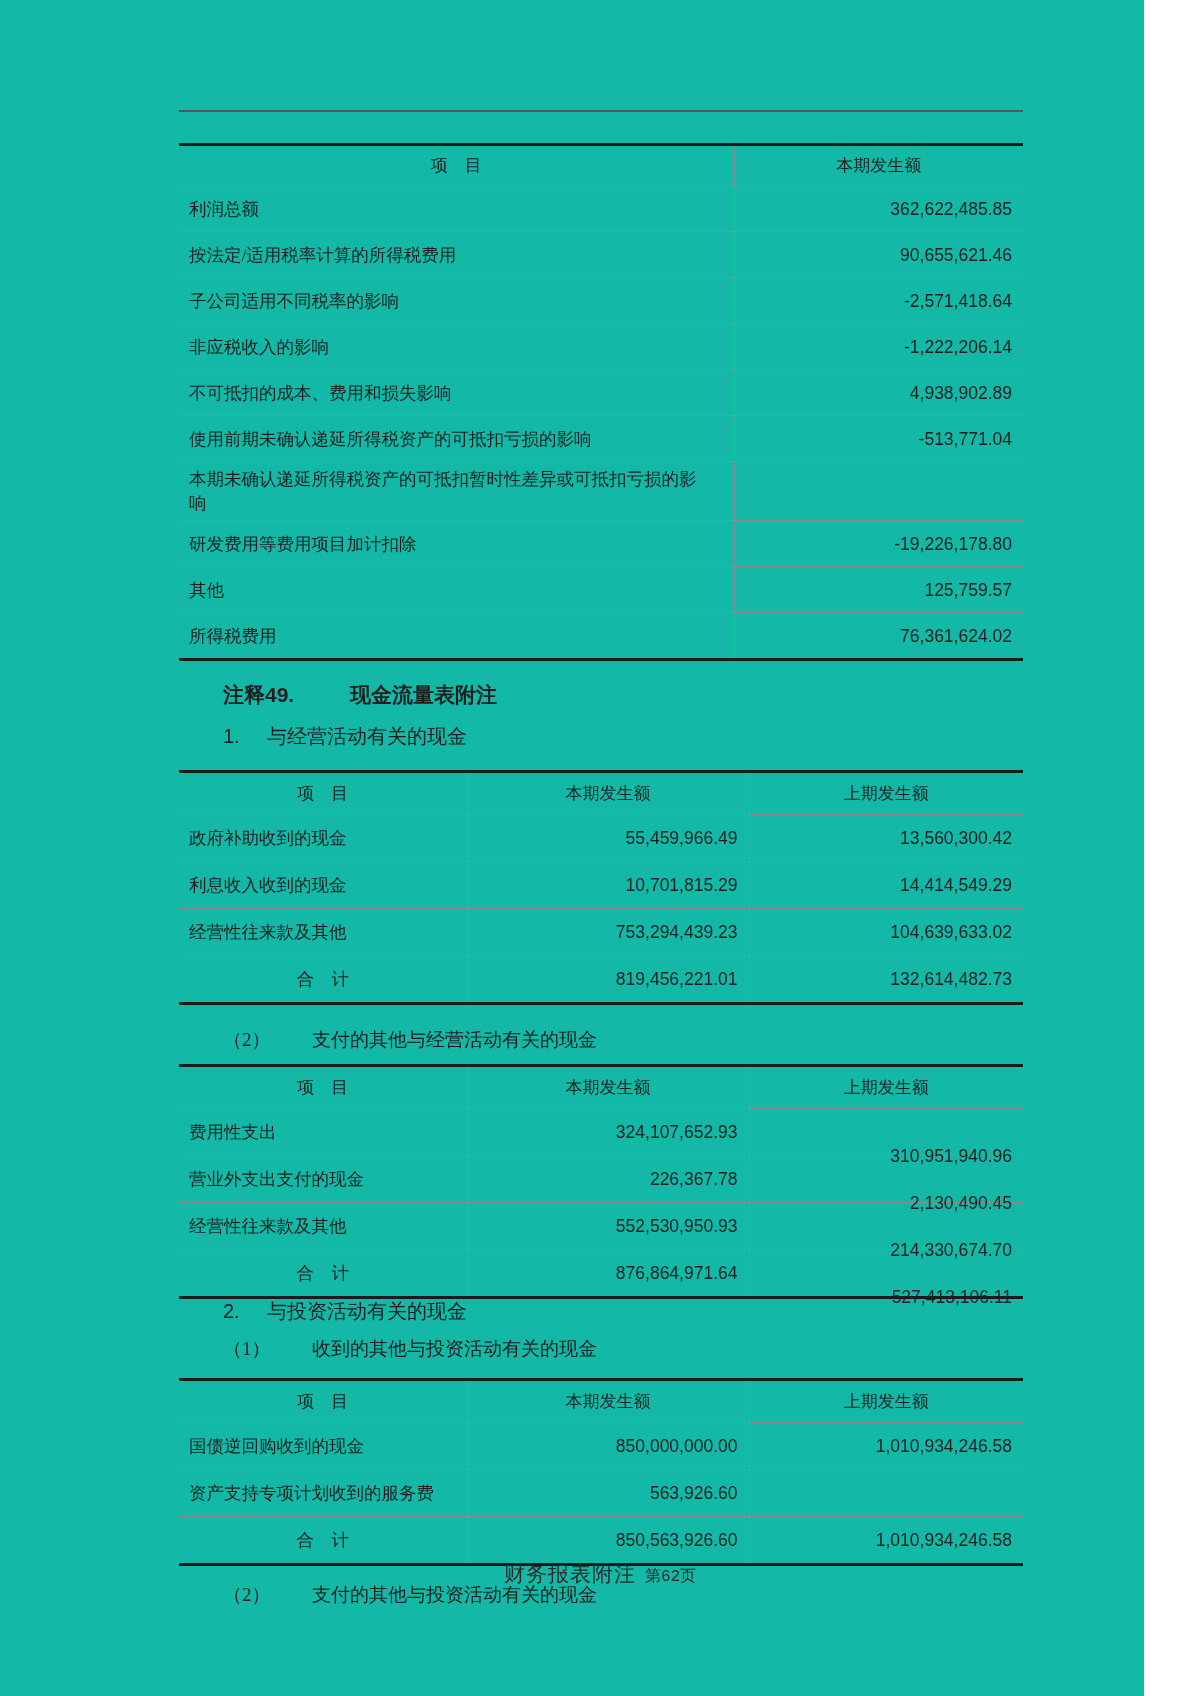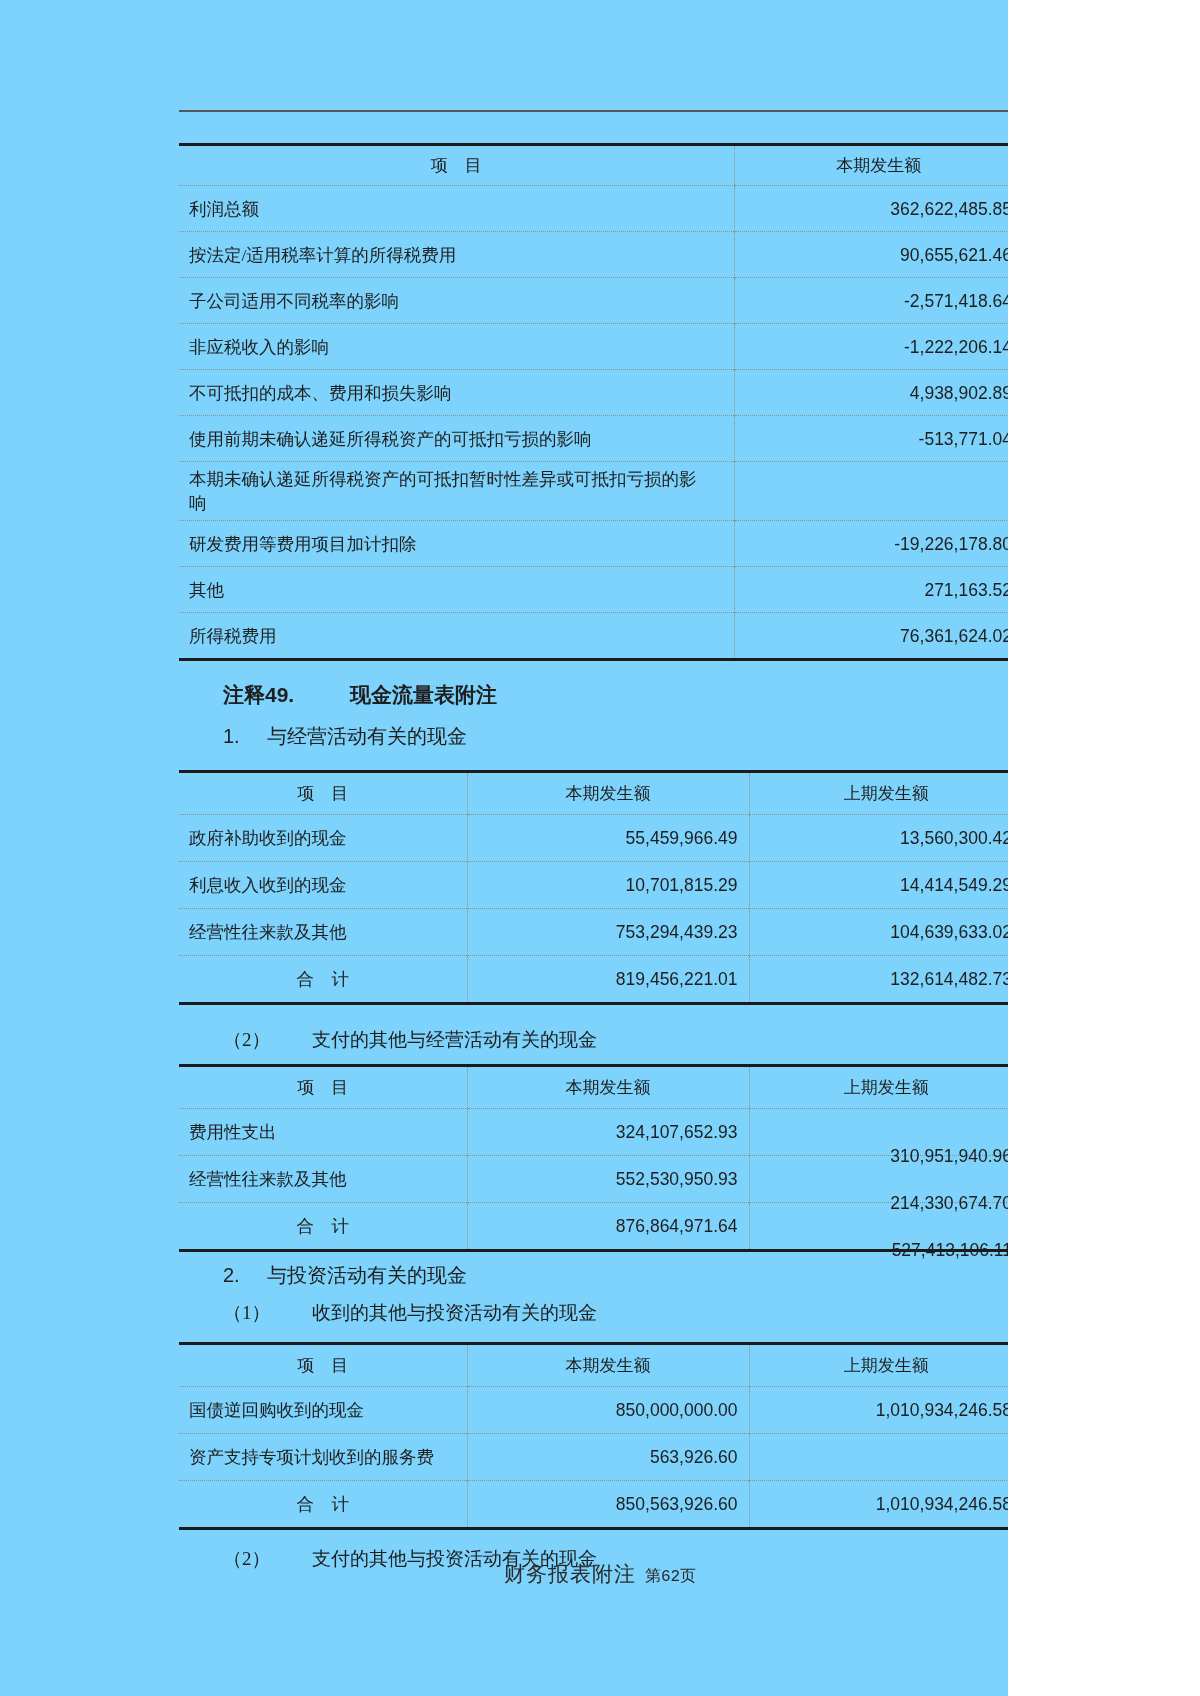--- a/index.html
+++ b/index.html
@@ -4,22 +4,22 @@
 <style>
   html, body { margin: 0; padding: 0; }
   body {
     width: 1200px; height: 1696px;
     background: #ffffff;
     font-family: "Liberation Serif", serif;
     color: #1e1e1e;
   }
   .page {
     position: relative;
-    width: 1008px; height: 1696px;
-    background: #7dd3fc;
+    width: 1144px; height: 1696px;
+    background: #14b8a6;
     overflow: hidden;
   }
   .content {
     position: absolute;
     left: 179px; top: 0;
     width: 844px;
   }
   .top-rule {
     margin-top: 110px;
     border-top: 2px solid #565656;
@@ -84,21 +84,21 @@
   .h-num .lbl { display: inline-block; width: 44px; }
   .h-paren {
     margin-left: 44px;
     font-size: 19px;
     line-height: 25px;
   }
   .h-paren .lbl { display: inline-block; width: 89px; }
 
   
   .mt9  { margin-top: 9px; }
-  .mt11 { margin-top: 11px; }
+  .mt11 { margin-top: 0; }
   .mt12 { margin-top: 12px; }
   .mt16 { margin-top: 16px; }
   .mt17 { margin-top: 17px; }
   .mt21 { margin-top: 21px; }
   .mt22 { margin-top: 22px; }
   .mt31 { margin-top: 31px; }
 
   
   .footer {
     position: absolute;
@@ -158,21 +158,21 @@
         <tr>
           <td class="lab">本期未确认递延所得税资产的可抵扣暂时性差异或可抵扣亏损的影响</td>
           <td class="num"></td>
         </tr>
         <tr>
           <td class="lab">研发费用等费用项目加计扣除</td>
           <td class="num">-19,226,178.80</td>
         </tr>
         <tr>
           <td class="lab">其他</td>
-          <td class="num">271,163.52</td>
+          <td class="num">125,759.57</td>
         </tr>
         <tr>
           <td class="lab">所得税费用</td>
           <td class="num">76,361,624.02</td>
         </tr>
       </tbody>
     </table>
 
     <div class="note-head mt21">
       <span class="lbl">注释49.</span><span>现金流量表附注</span>
@@ -237,20 +237,25 @@
           <th>上期发生额</th>
         </tr>
       </thead>
       <tbody>
         <tr>
           <td class="lab">费用性支出</td>
           <td class="num">324,107,652.93</td>
           <td class="num"><span class="shift">310,951,940.96</span></td>
         </tr>
         <tr>
+          <td class="lab">营业外支出支付的现金</td>
+          <td class="num">226,367.78</td>
+          <td class="num"><span class="shift">2,130,490.45</span></td>
+        </tr>
+        <tr>
           <td class="lab">经营性往来款及其他</td>
           <td class="num">552,530,950.93</td>
           <td class="num"><span class="shift">214,330,674.70</span></td>
         </tr>
         <tr>
           <td class="tot">合　计</td>
           <td class="num">876,864,971.64</td>
           <td class="num"><span class="shift">527,413,106.11</span></td>
         </tr>
       </tbody>

